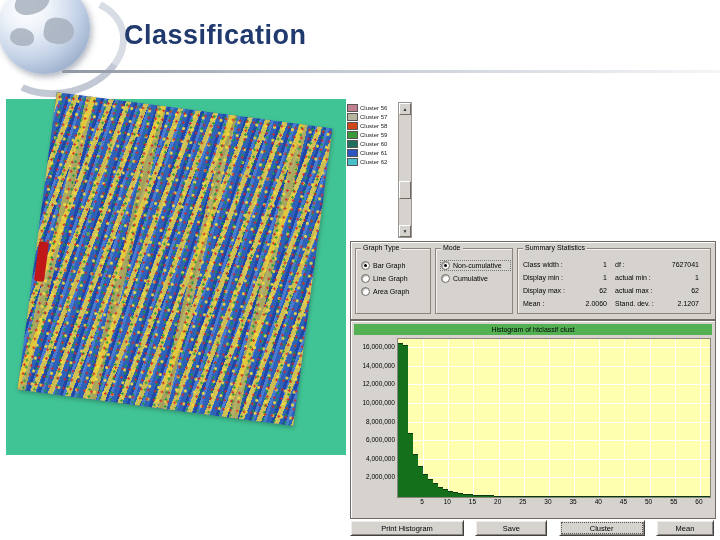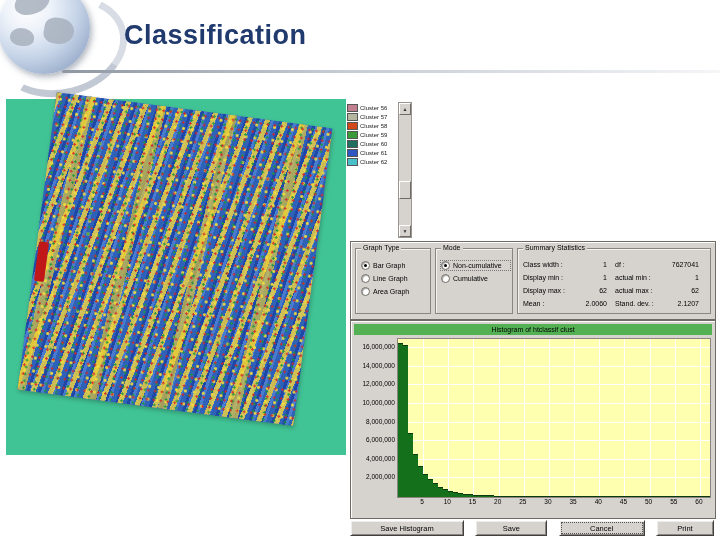--- a/index.html
+++ b/index.html
@@ -330,19 +330,19 @@
       <div class="xlab" style="left: 187.968px;">30</div>
       <div class="xlab" style="left: 213.129px;">35</div>
       <div class="xlab" style="left: 238.29px;">40</div>
       <div class="xlab" style="left: 263.452px;">45</div>
       <div class="xlab" style="left: 288.613px;">50</div>
       <div class="xlab" style="left: 313.774px;">55</div>
       <div class="xlab" style="left: 338.935px;">60</div>
     </div>
 
   <div class="btn-row">
-    <button class="wbtn save">Save Histogram</button>
+    <button class="wbtn save">Print Histogram</button>
     <button class="wbtn print">Save</button>
-    <button class="wbtn cancel">Cancel</button>
-    <button class="wbtn help">Print</button>
+    <button class="wbtn cancel">Cluster</button>
+    <button class="wbtn help">Mean</button>
   </div>
 
 </div>
 
 </body></html>

